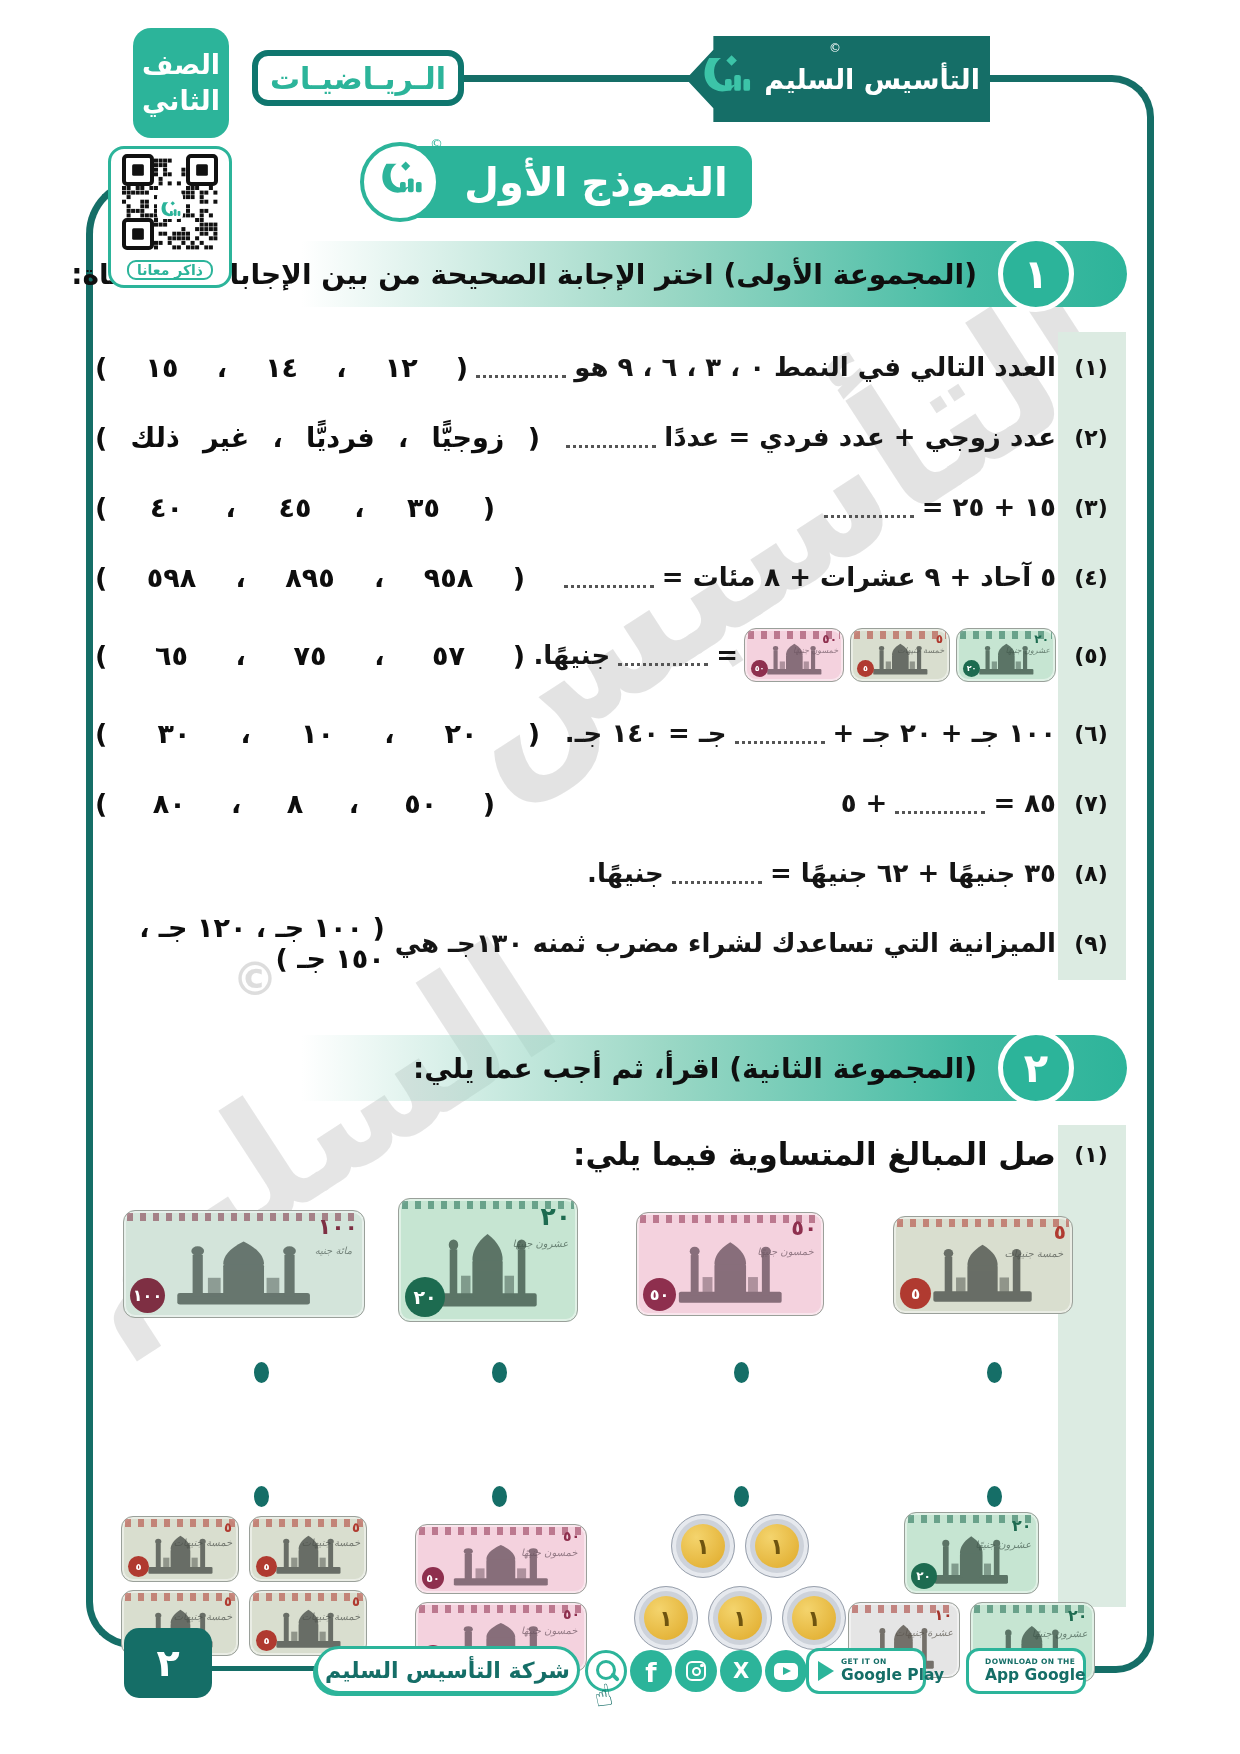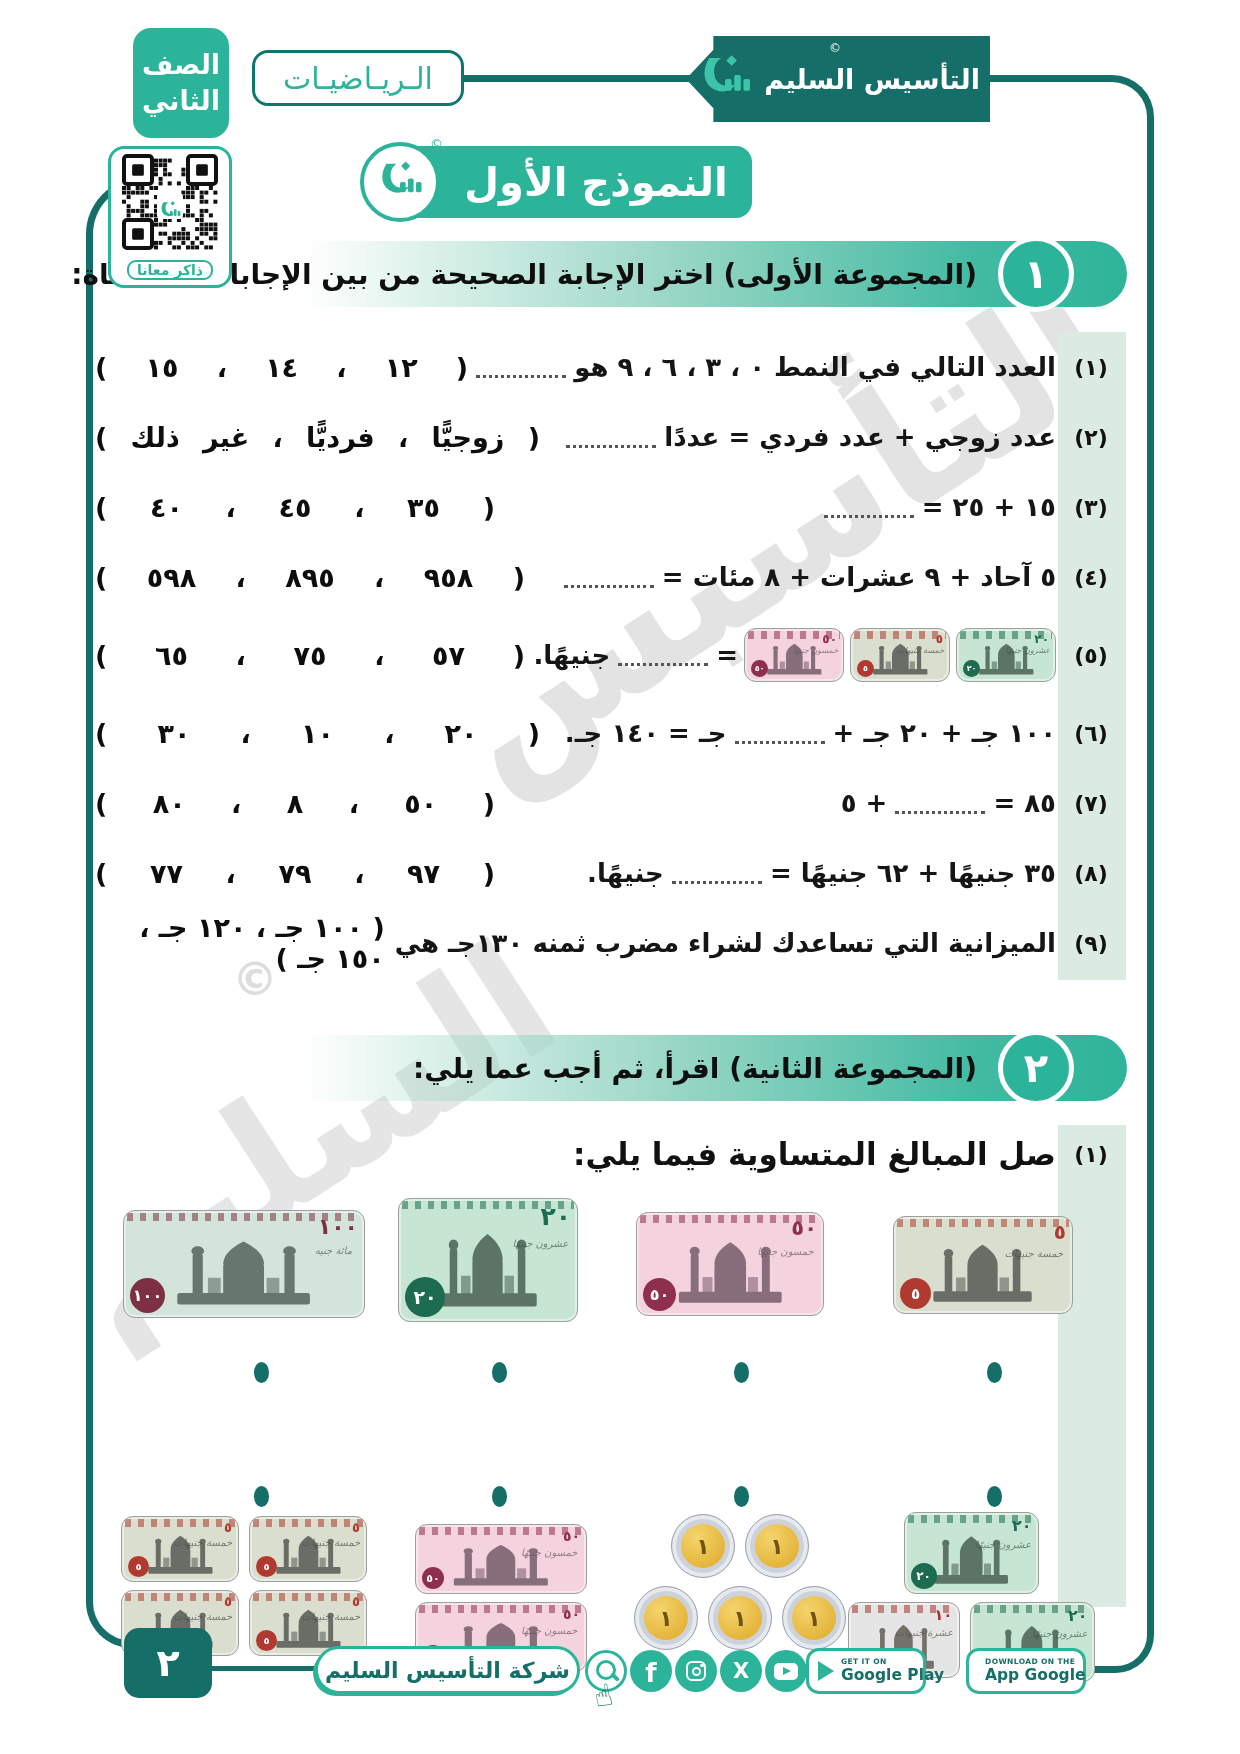--- a/index.html
+++ b/index.html
@@ -20,22 +20,22 @@
 
   
   .wm{position:absolute;color:#c3c3c3;font-weight:700;z-index:0;white-space:nowrap}
   #wm1{left:400px;top:430px;font-size:175px;opacity:.45;transform:rotate(-33deg)}
   #wm2{left:30px;top:1040px;font-size:165px;opacity:.42;transform:rotate(-33deg)}
   #wm-c{left:232px;top:952px;font-size:46px;opacity:.55}
 
   
   #grade{position:absolute;left:133px;top:28px;width:96px;height:110px;background:#2cb49a;border-radius:18px;
          color:#fff;font-weight:700;font-size:27px;display:flex;flex-direction:column;align-items:center;justify-content:center;line-height:1.35;z-index:2}
-  #subject{position:absolute;left:252px;top:50px;width:212px;height:56px;background:#fff;border:3px solid #0f766e;border-radius:16px;
-         display:flex;align-items:center;justify-content:center;color:#2cb49a;font-weight:400;font-size:30px;z-index:2}
+  #subject{position:absolute;left:252px;top:50px;width:212px;height:56px;background:#fff;border:6px solid #0f766e;border-radius:16px;
+         display:flex;align-items:center;justify-content:center;color:#2cb49a;font-weight:700;font-size:30px;z-index:2}
   #banner{position:absolute;left:686px;top:36px;width:304px;height:86px;background:#156e67;z-index:2;
          clip-path:polygon(0 50%, 9% 16%, 9% 0, 100% 0, 100% 100%, 9% 100%, 9% 84%);
          display:flex;flex-direction:row;justify-content:flex-end;align-items:center;gap:10px;padding-right:10px}
   #banner .blogo{width:58px;height:58px;flex:none}
   #banner .btxt{color:#fff;font-weight:700;font-size:27px;white-space:nowrap}
   #banner .bcopy{position:absolute;top:5px;left:47%;color:#fff;font-size:12px}
 
   
   #qr{position:absolute;left:108px;top:146px;width:124px;height:142px;background:#fff;border:3px solid #2cb49a;border-radius:16px;z-index:2;text-align:center}
   #qr svg{margin-top:5px}
@@ -459,21 +459,20 @@
         <span class="q-text">٨٥ =</span>
         <span class="q-blank"></span>
         <span class="q-suffix">+ ٥</span>
         <div class="q-options">( ٥٠ ، ٨ ، ٨٠ )</div>
       </div>
       <div class="q-row">
         <span class="q-num">(٨)</span>
         <span class="q-text">٣٥ جنيهًا + ٦٢ جنيهًا =</span>
         <span class="q-blank"></span>
         <span class="q-suffix">جنيهًا.</span>
-        <div class="q-options">( ٩٧ ، ٧٩ ، ٧٧ )</div>
       </div>
       <div class="q-row">
         <span class="q-num">(٩)</span>
         <span class="q-text">الميزانية التي تساعدك لشراء مضرب ثمنه ١٣٠جـ هي</span>
         <div class="q-options">( ١٠٠ جـ ، ١٢٠ جـ ، ١٥٠ جـ )</div>
       </div>
     </div>
 
   <div class="band" id="band2">
     <div class="band-title">(المجموعة الثانية) اقرأ، ثم أجب عما يلي:</div>

